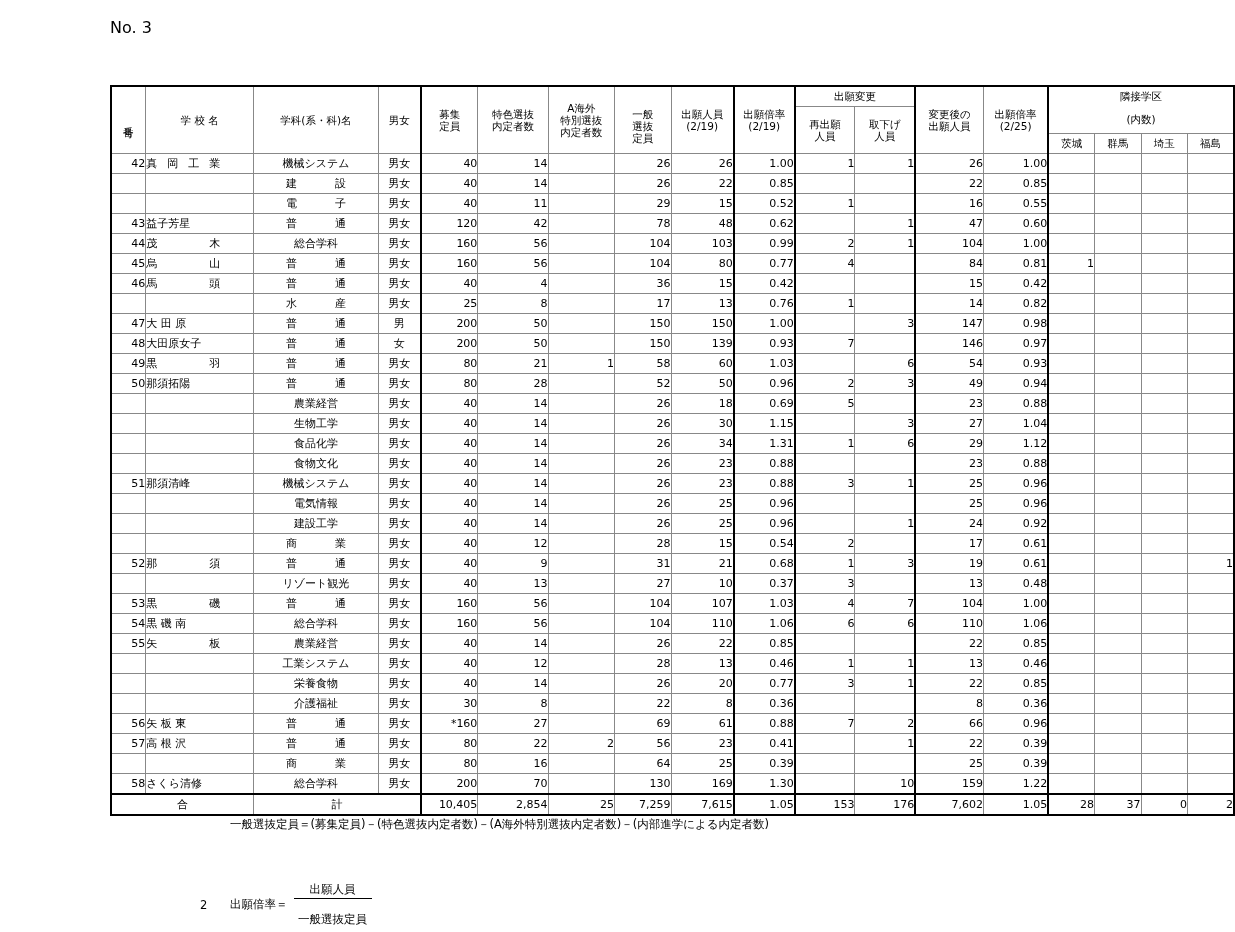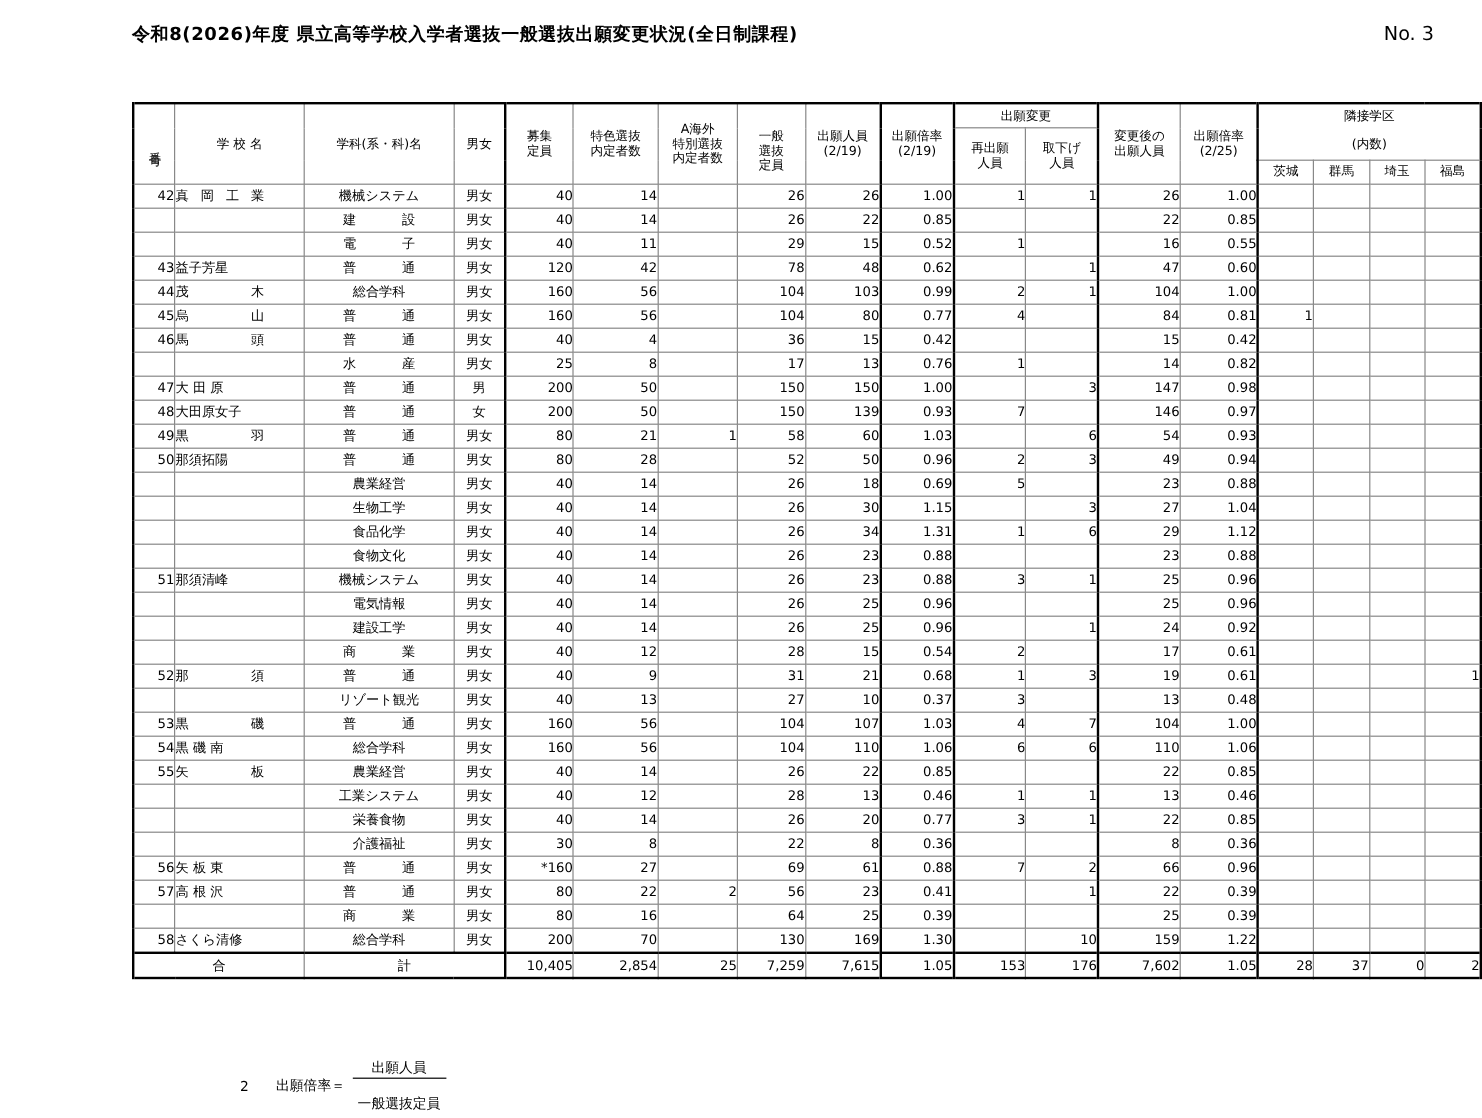--- a/index.html
+++ b/index.html
@@ -163,21 +163,20 @@
   .frac .denom {
     padding: 1px 4px 0 4px;
     display: block;
     margin-top: 12px;
   }
 </style>
 </head>
 <body>
 
 <div class="page-header">
-  <div class="doc-title">令和8(2026)年度  県立高等学校入学者選抜一般選抜出願変更状況(全日制課程)</div>
   <div class="page-no">No. 3</div>
 </div>
 
 <div class="table-wrap">
   <table class="grid">
     <colgroup>
       <col style="width:36px">
       <col style="width:110px">
       <col style="width:128px">
       <col style="width:44px">
@@ -885,20 +884,21 @@
         <td class="num">37</td>
         <td class="num">0</td>
         <td class="num br">2</td>
       </tr>
     </tfoot>
   </table>
 </div>
 
 <div class="notes">
   <div class="note-indent">
+    <div>一般選抜定員＝(募集定員)－(特色選抜内定者数)－(A海外特別選抜内定者数)－(内部進学による内定者数)</div>
   </div>
 </div>
 
 <div class="note2">
   <span class="note-num">2</span>
   <span>出願倍率＝</span>
   <span class="frac">
     <span class="numer">出願人員</span>
     <span class="denom">一般選抜定員</span>
   </span>

